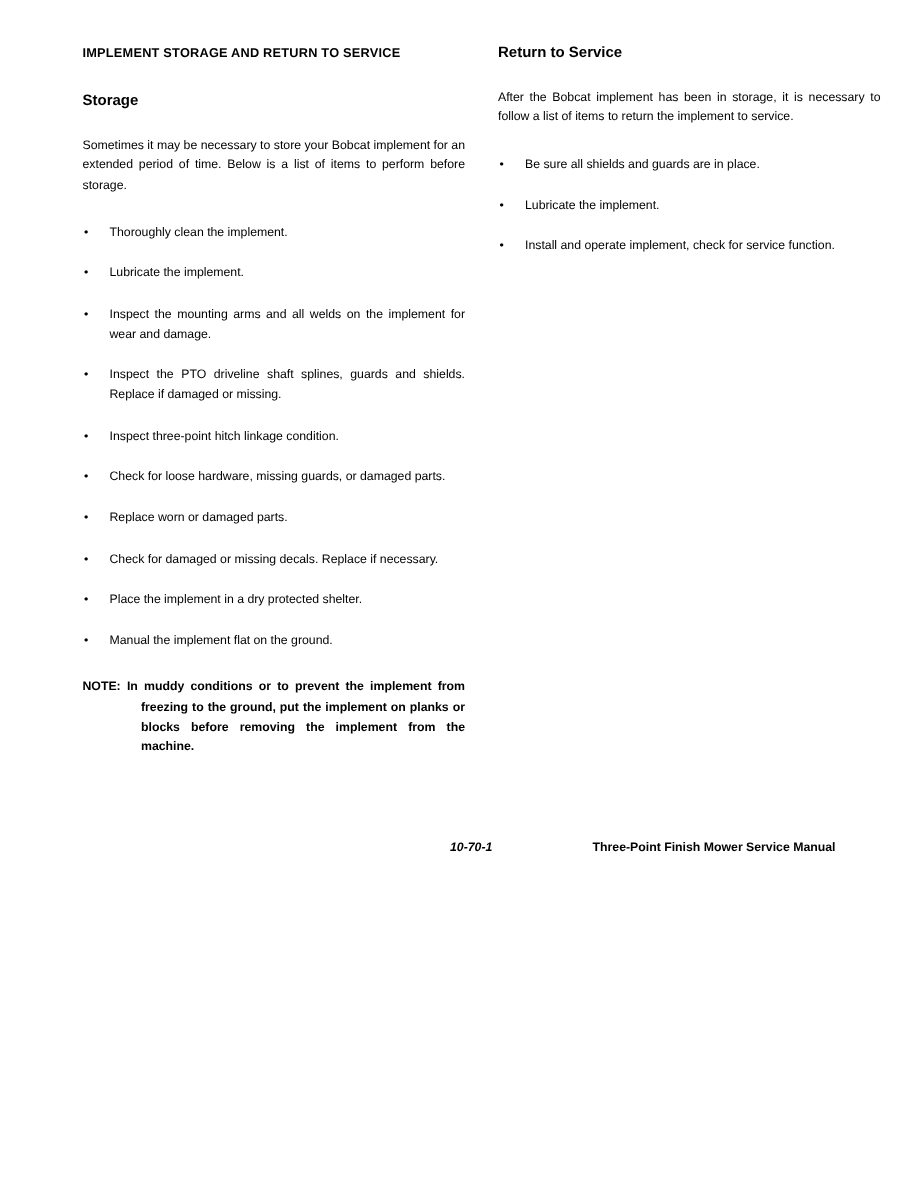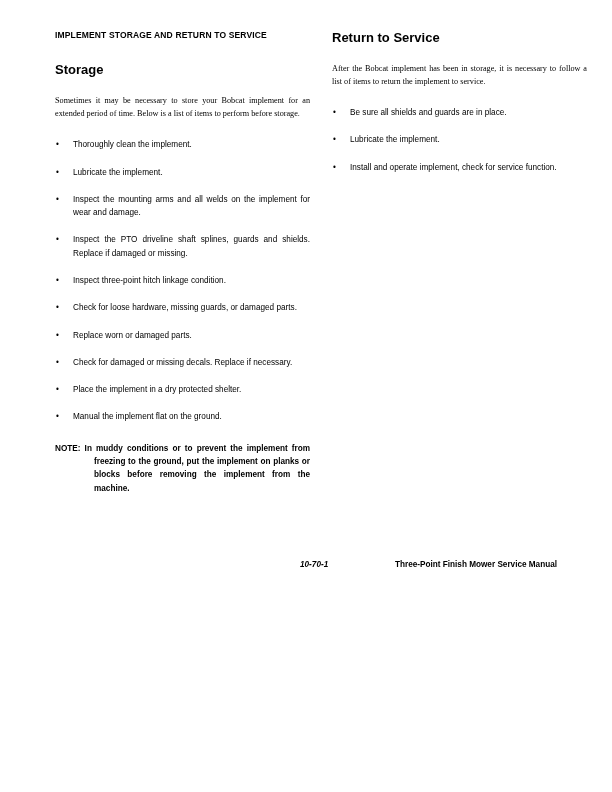--- a/index.html
+++ b/index.html
@@ -30,31 +30,30 @@
   .col-right { left: 332px; }
 
   .section-title {
     font-size: 8.5px;
     font-weight: bold;
     letter-spacing: 0.15px;
     margin: 0 0 22px 0;
     line-height: 1.2;
   }
   .sub-title {
-    font-size: 13px;
+    font-size: 10px;
     font-weight: bold;
     margin: 0 0 16px 0;
     line-height: 1.2;
   }
   .para {
     font-size: 8.2px;
     line-height: 1.62;
     text-align: justify;
     margin: 0 0 18px 0;
-    font-family: Liberation Serif, serif;
   }
   .bullet-list {
     margin: 0;
     padding: 0;
     list-style: none;
   }
   .bullet-item {
     position: relative;
     font-size: 8.2px;
     line-height: 1.62;

